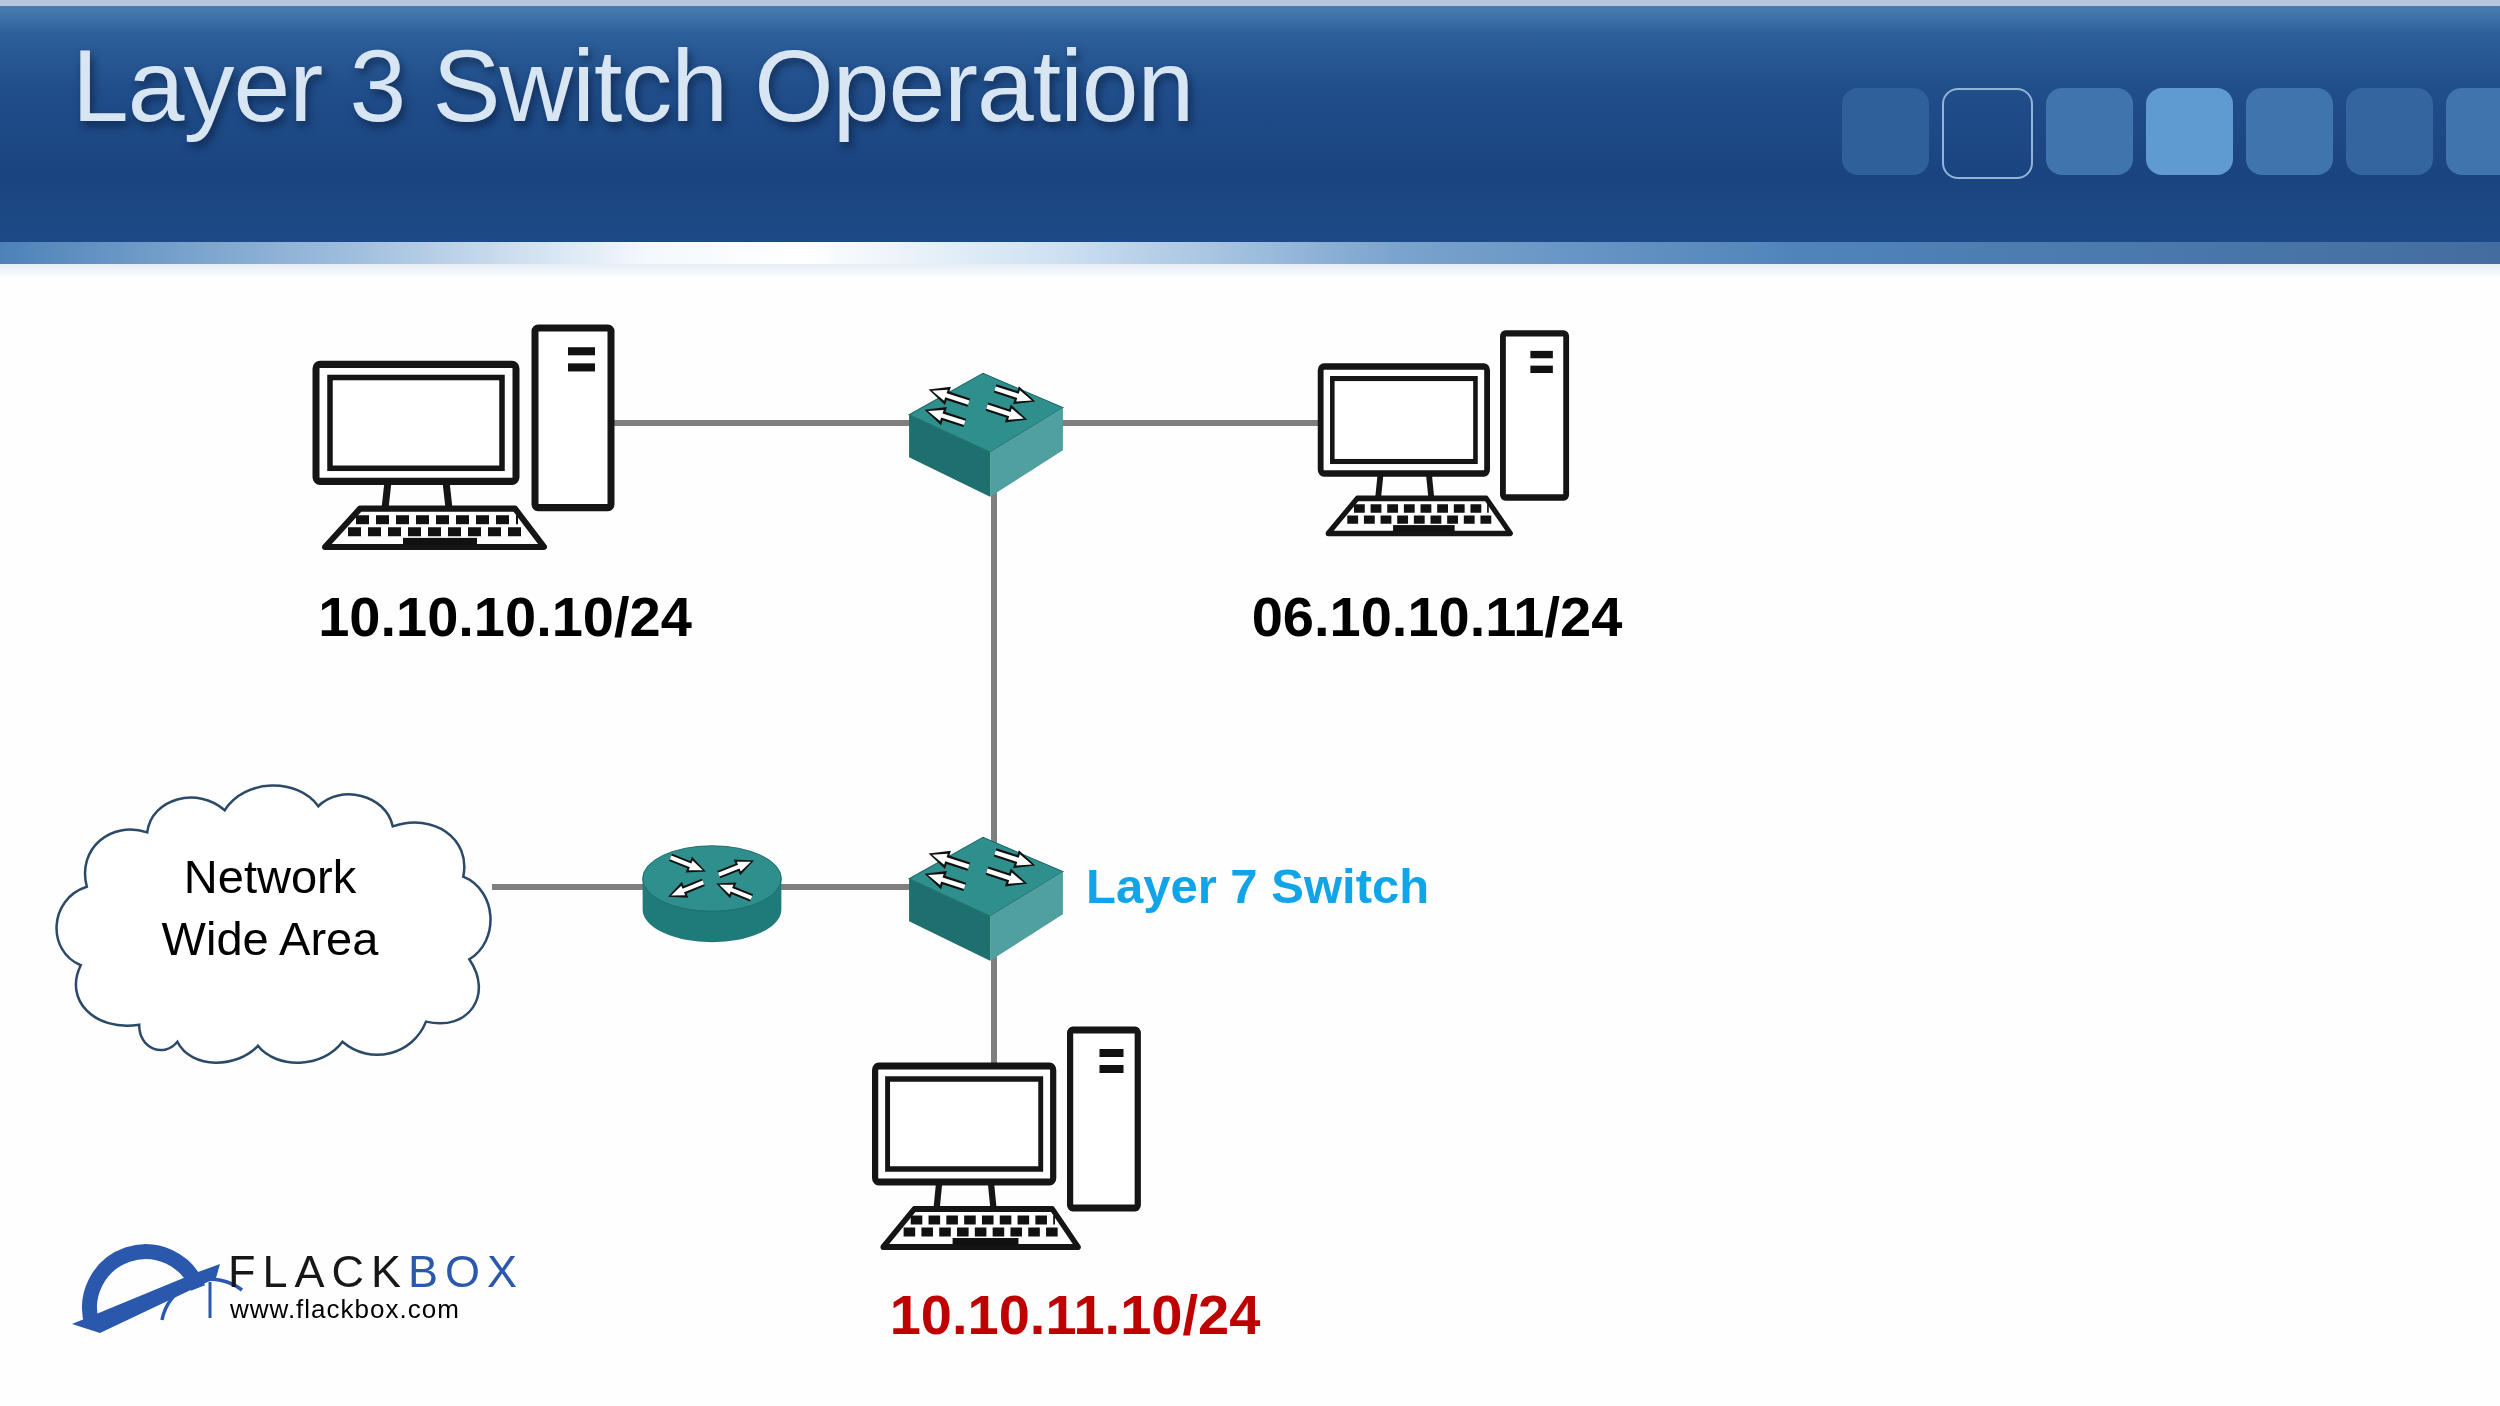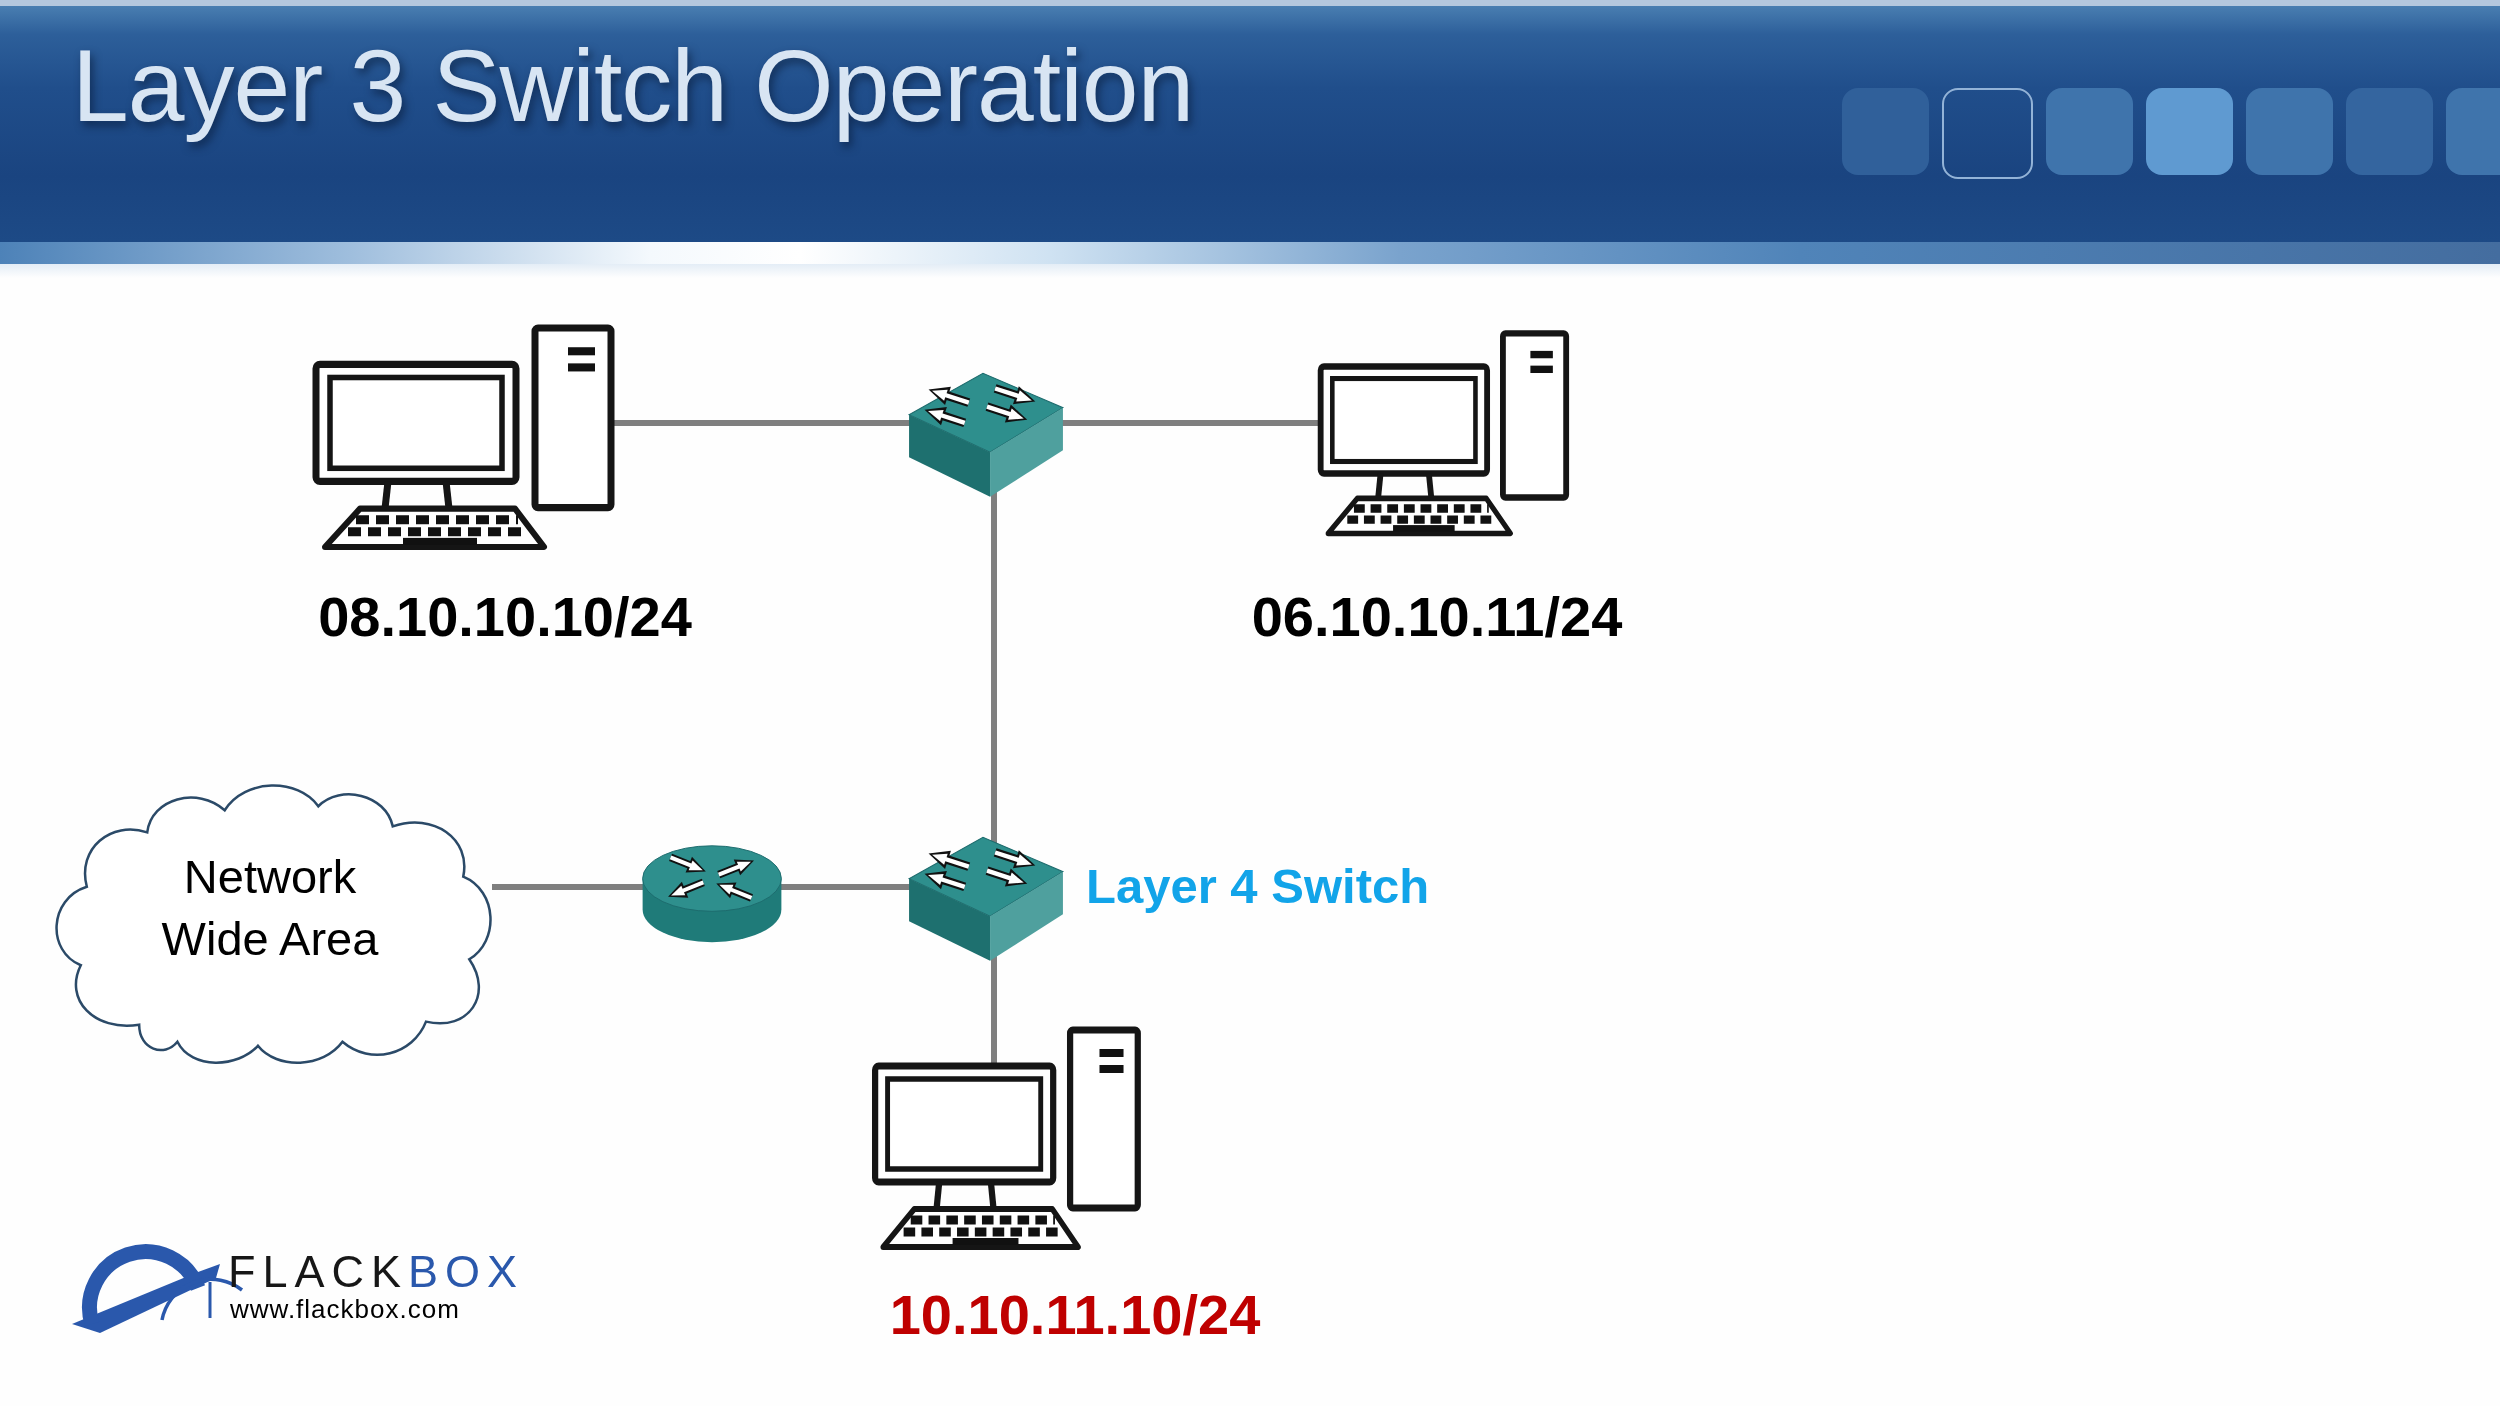--- a/index.html
+++ b/index.html
@@ -159,24 +159,24 @@
              C 112 30 158 18 185 42 C 205 10 258 10 278 38 C 300 16 345 26 352 58
              C 392 44 430 70 422 108 C 456 122 458 172 428 190 C 452 225 428 262 385 252
              C 372 285 330 296 302 272 C 283 298 237 300 218 276 C 198 298 152 300 138 272
              C 125 288 100 280 100 255 Z" fill="#ffffff" stroke="#2b4a68" stroke-width="2.5"></path>
   </svg>
   <div class="cloud-label">
     <div>Network</div>
     <div>Wide Area</div>
   </div>
 
-  <div class="ip-label" style="left:300px;top:584px">08.10.10.10/24</div>
+  <div class="ip-label" style="left:300px;top:584px">10.10.10.10/24</div>
   <div class="ip-label" style="left:1232px;top:584px">06.10.10.11/24</div>
   <div class="ip-label ip-red" style="left:870px;top:1282px">10.10.11.10/24</div>
-  <div class="l3-label">Layer 4 Switch</div>
+  <div class="l3-label">Layer 7 Switch</div>
 
   <svg class="dev" style="left:70px;top:1238px" width="180" height="100" viewBox="0 0 180 100">
     <polygon points="2,86 128,34 150,26 146,40 30,95" fill="#2a58ac"></polygon>
     <path d="M 22 86 A 56 56 0 0 1 128 50" fill="none" stroke="#2a58ac" stroke-width="15"></path>
     <path d="M 92 82 A 50 50 0 0 1 172 52" fill="none" stroke="#2a58ac" stroke-width="3.5"></path>
     <line x1="140" y1="44" x2="140" y2="80" stroke="#2a58ac" stroke-width="3"></line>
   </svg>
   <div class="brand"><span>FLACK</span><span class="bx">BOX</span></div>
   <div class="brand-url">www.flackbox.com</div>
 

